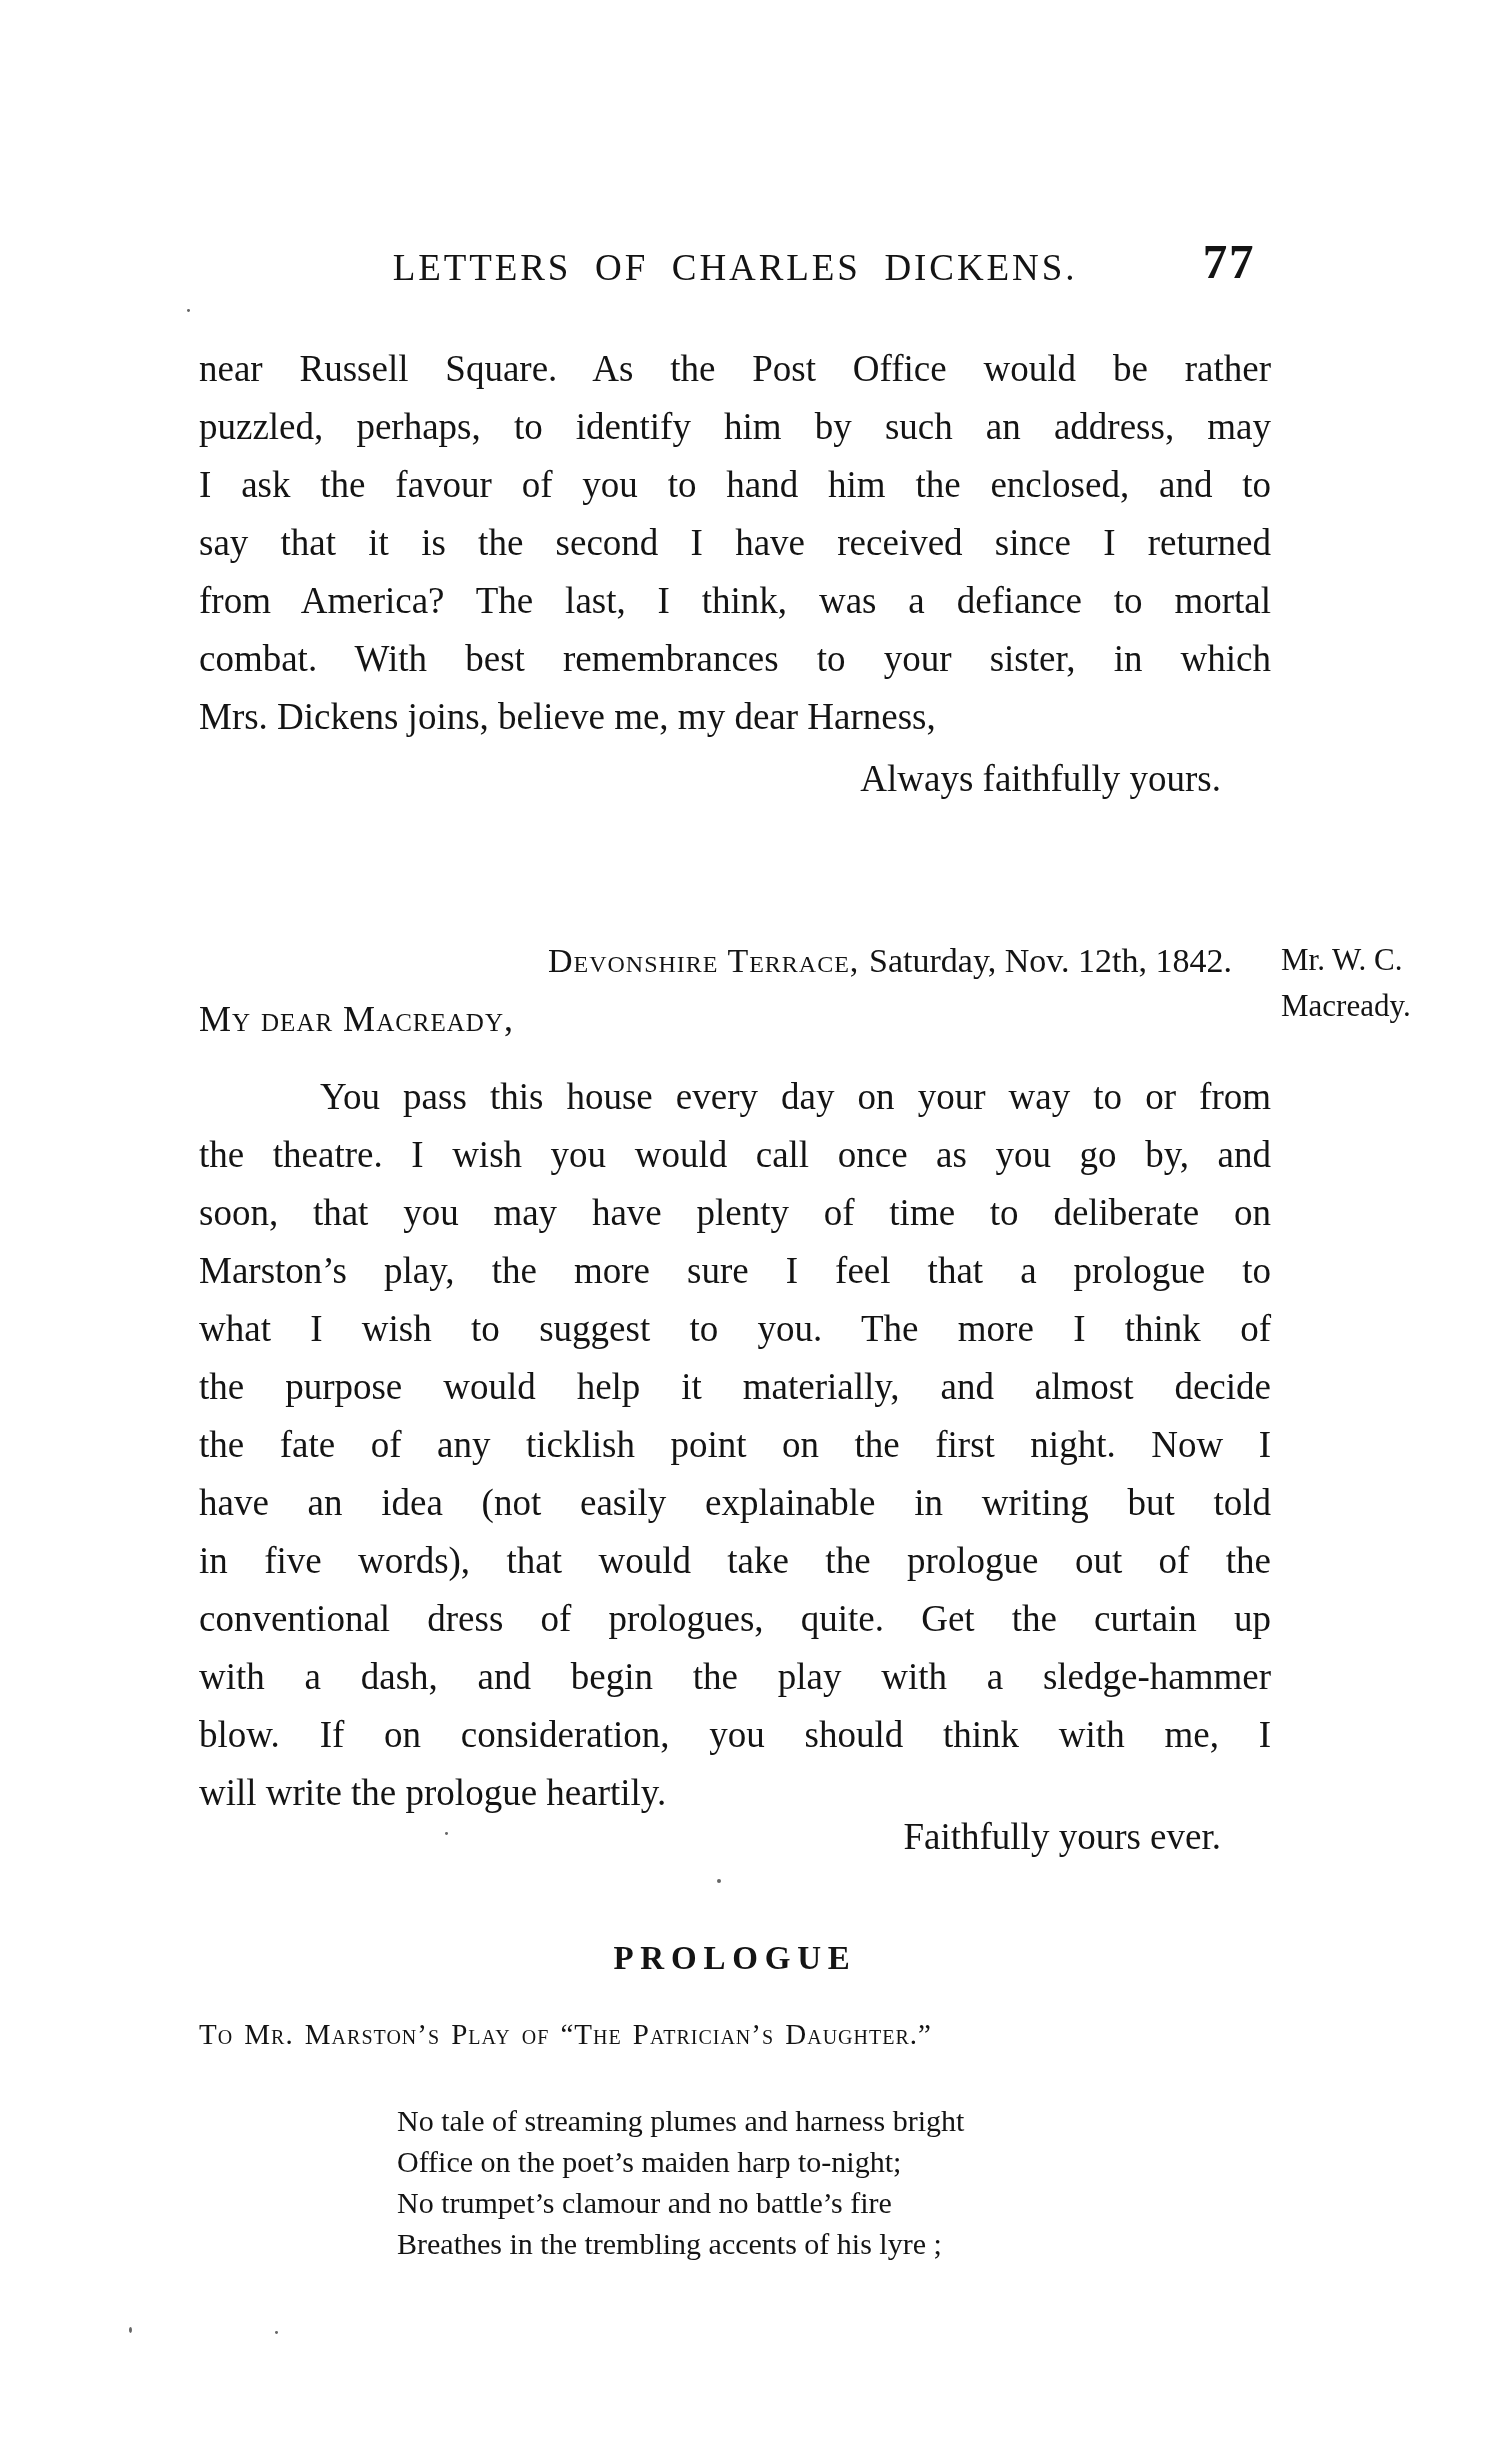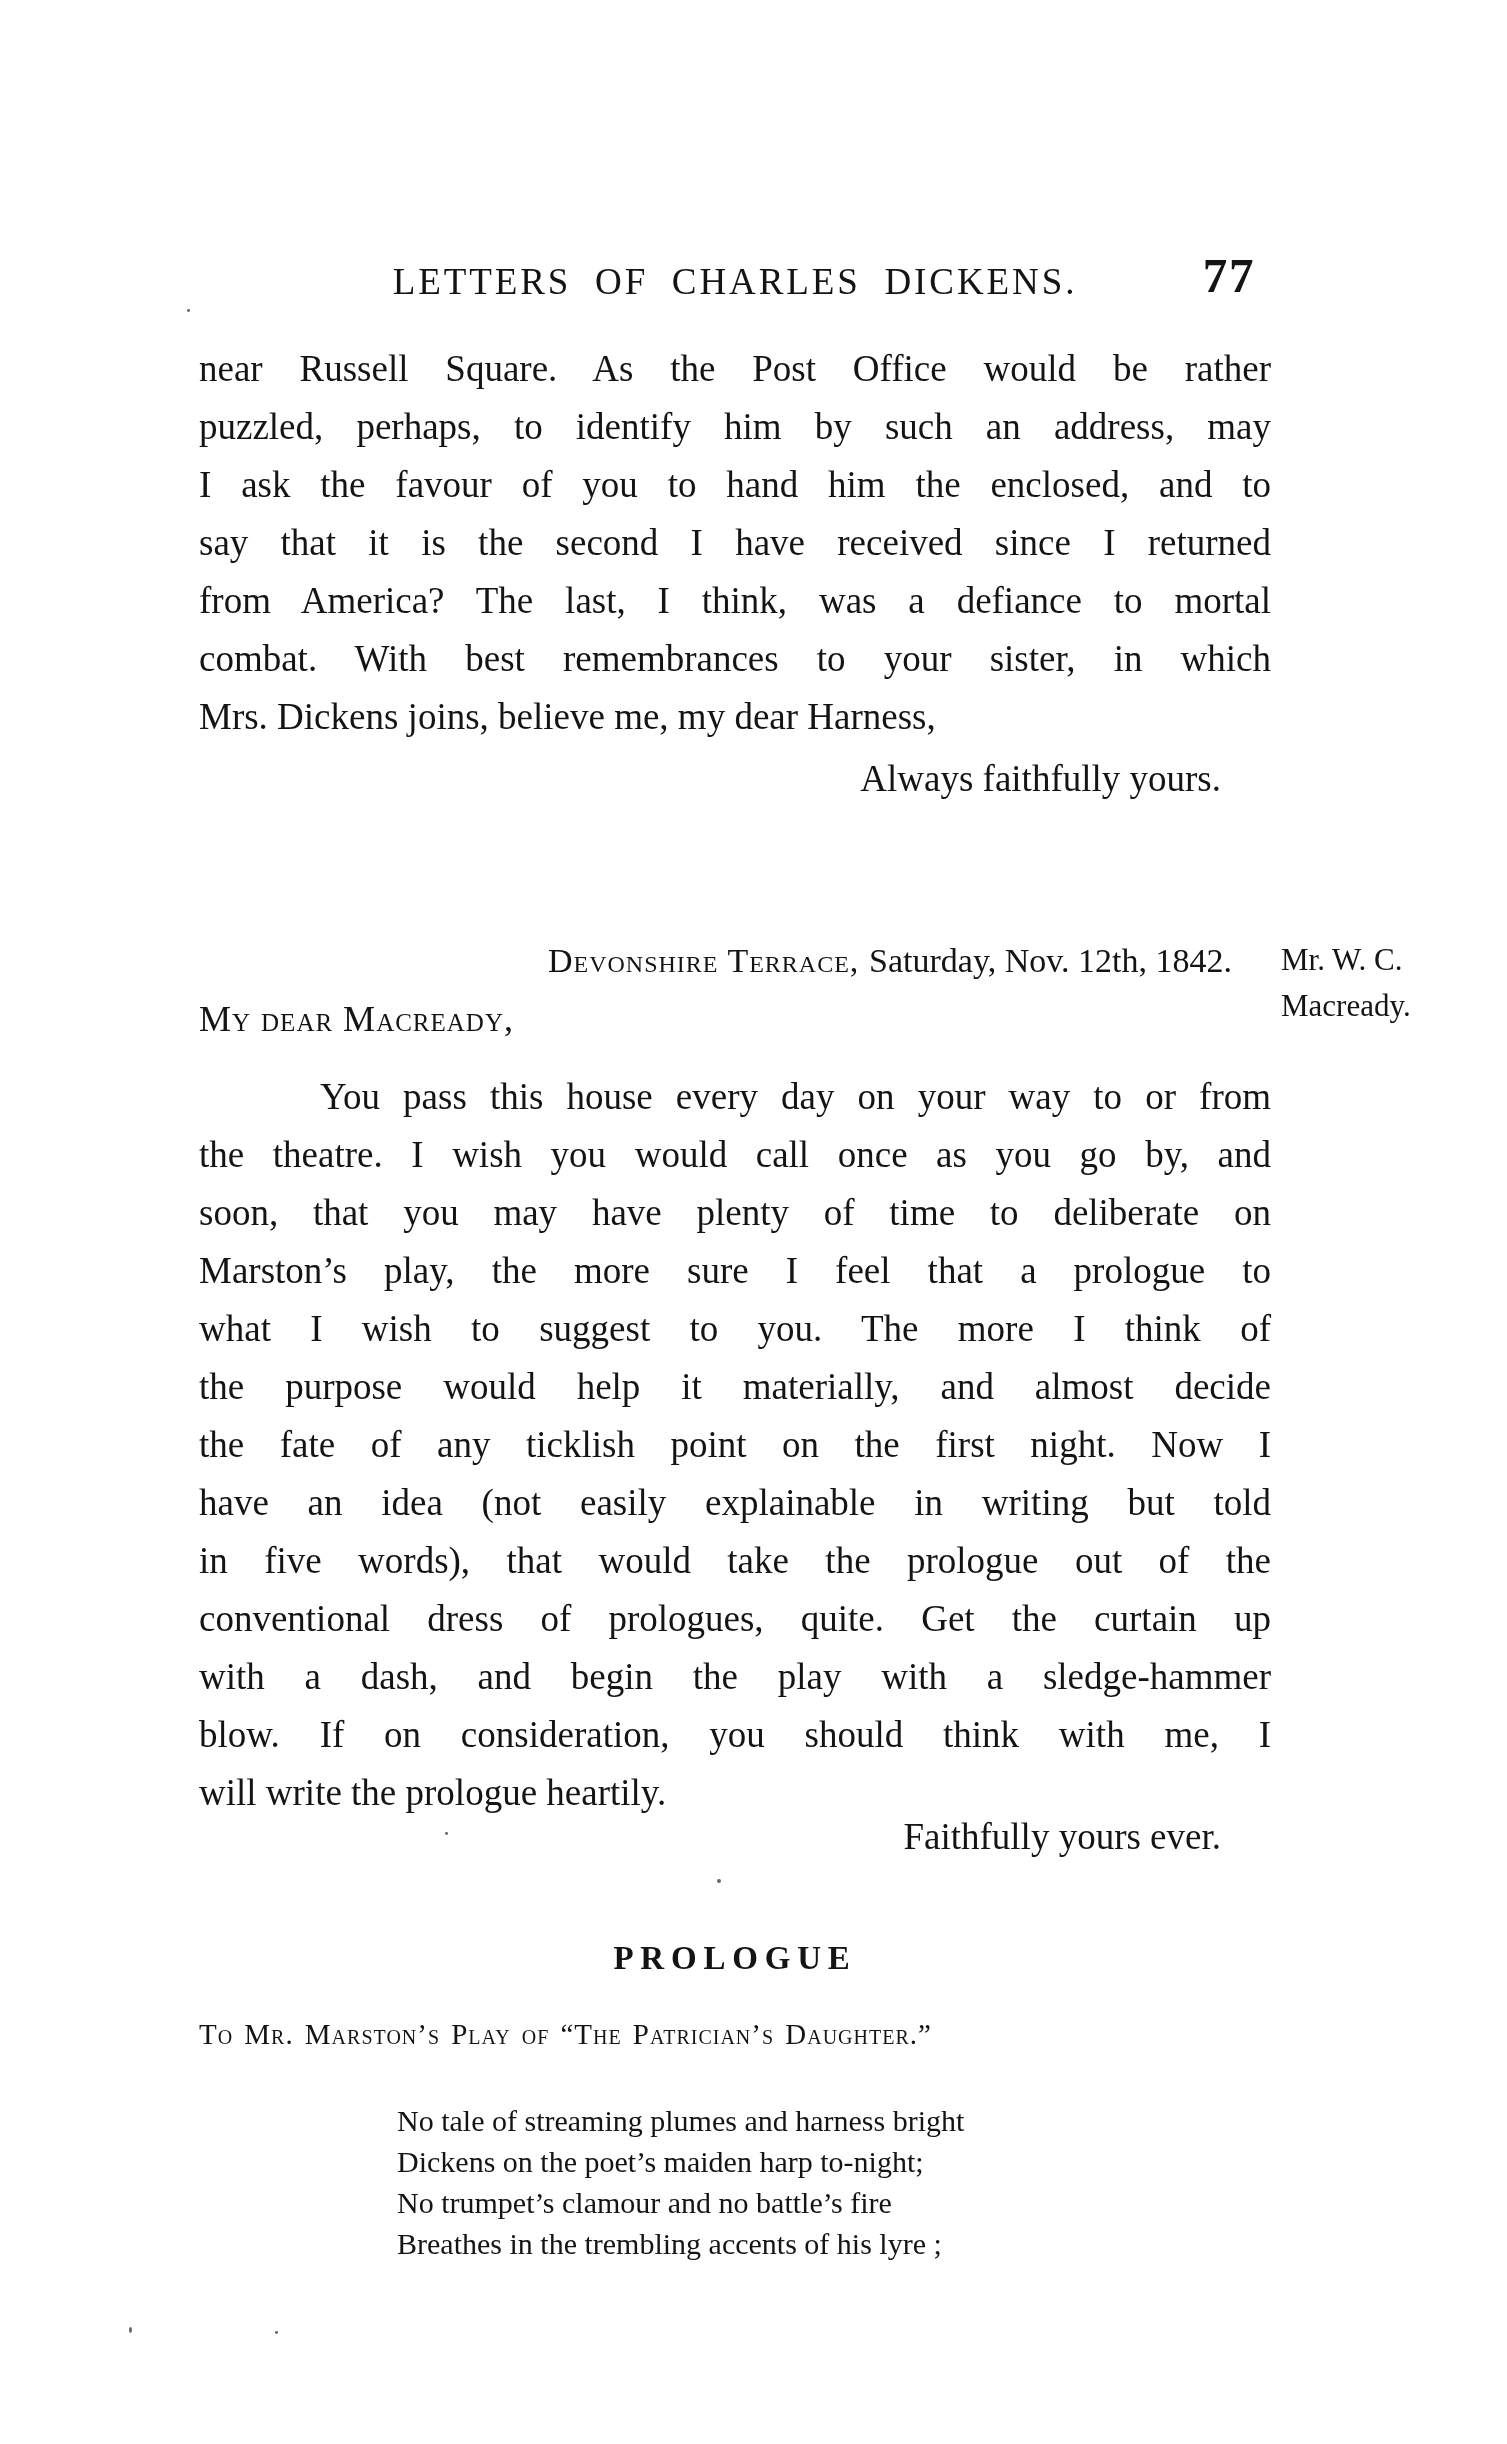--- a/index.html
+++ b/index.html
@@ -11,21 +11,21 @@
     margin: 0 auto;
     background: #ffffff;
     color: #141414;
     font-family: "Liberation Serif", "DejaVu Serif", serif;
     overflow: hidden;
   }
 
   
   .running-header {
     position: absolute;
-    left: 199px; top: 257px;
+    left: 199px; top: 243px;
     width: 1072px; height: 49px;
   }
   .header-title {
     text-align: center;
     font-size: 37px;
     line-height: 49px;
     letter-spacing: 2.9px;
     word-spacing: 11.6px;
   }
   .page-number {
@@ -190,21 +190,21 @@
     </section>
 
   <div class="closing closing2">Faithfully yours ever.</div>
 
   <h2 class="prologue-heading">PROLOGUE</h2>
 
   <div class="prologue-subtitle">To Mr. Marston’s Play of “The Patrician’s Daughter.”</div>
 
   <section class="verse">
       <div class="vline">No tale of streaming plumes and harness bright</div>
-      <div class="vline">Dickens on the poet’s maiden harp to-night;</div>
+      <div class="vline">Office on the poet’s maiden harp to-night;</div>
       <div class="vline">No trumpet’s clamour and no battle’s fire</div>
       <div class="vline">Breathes in the trembling accents of his lyre ;</div>
     </section>
 
   <div class="speck s1"></div>
   <div class="speck s2"></div>
   <div class="speck s3"></div>
   <div class="speck s4"></div>
   <div class="speck s5"></div>
 

